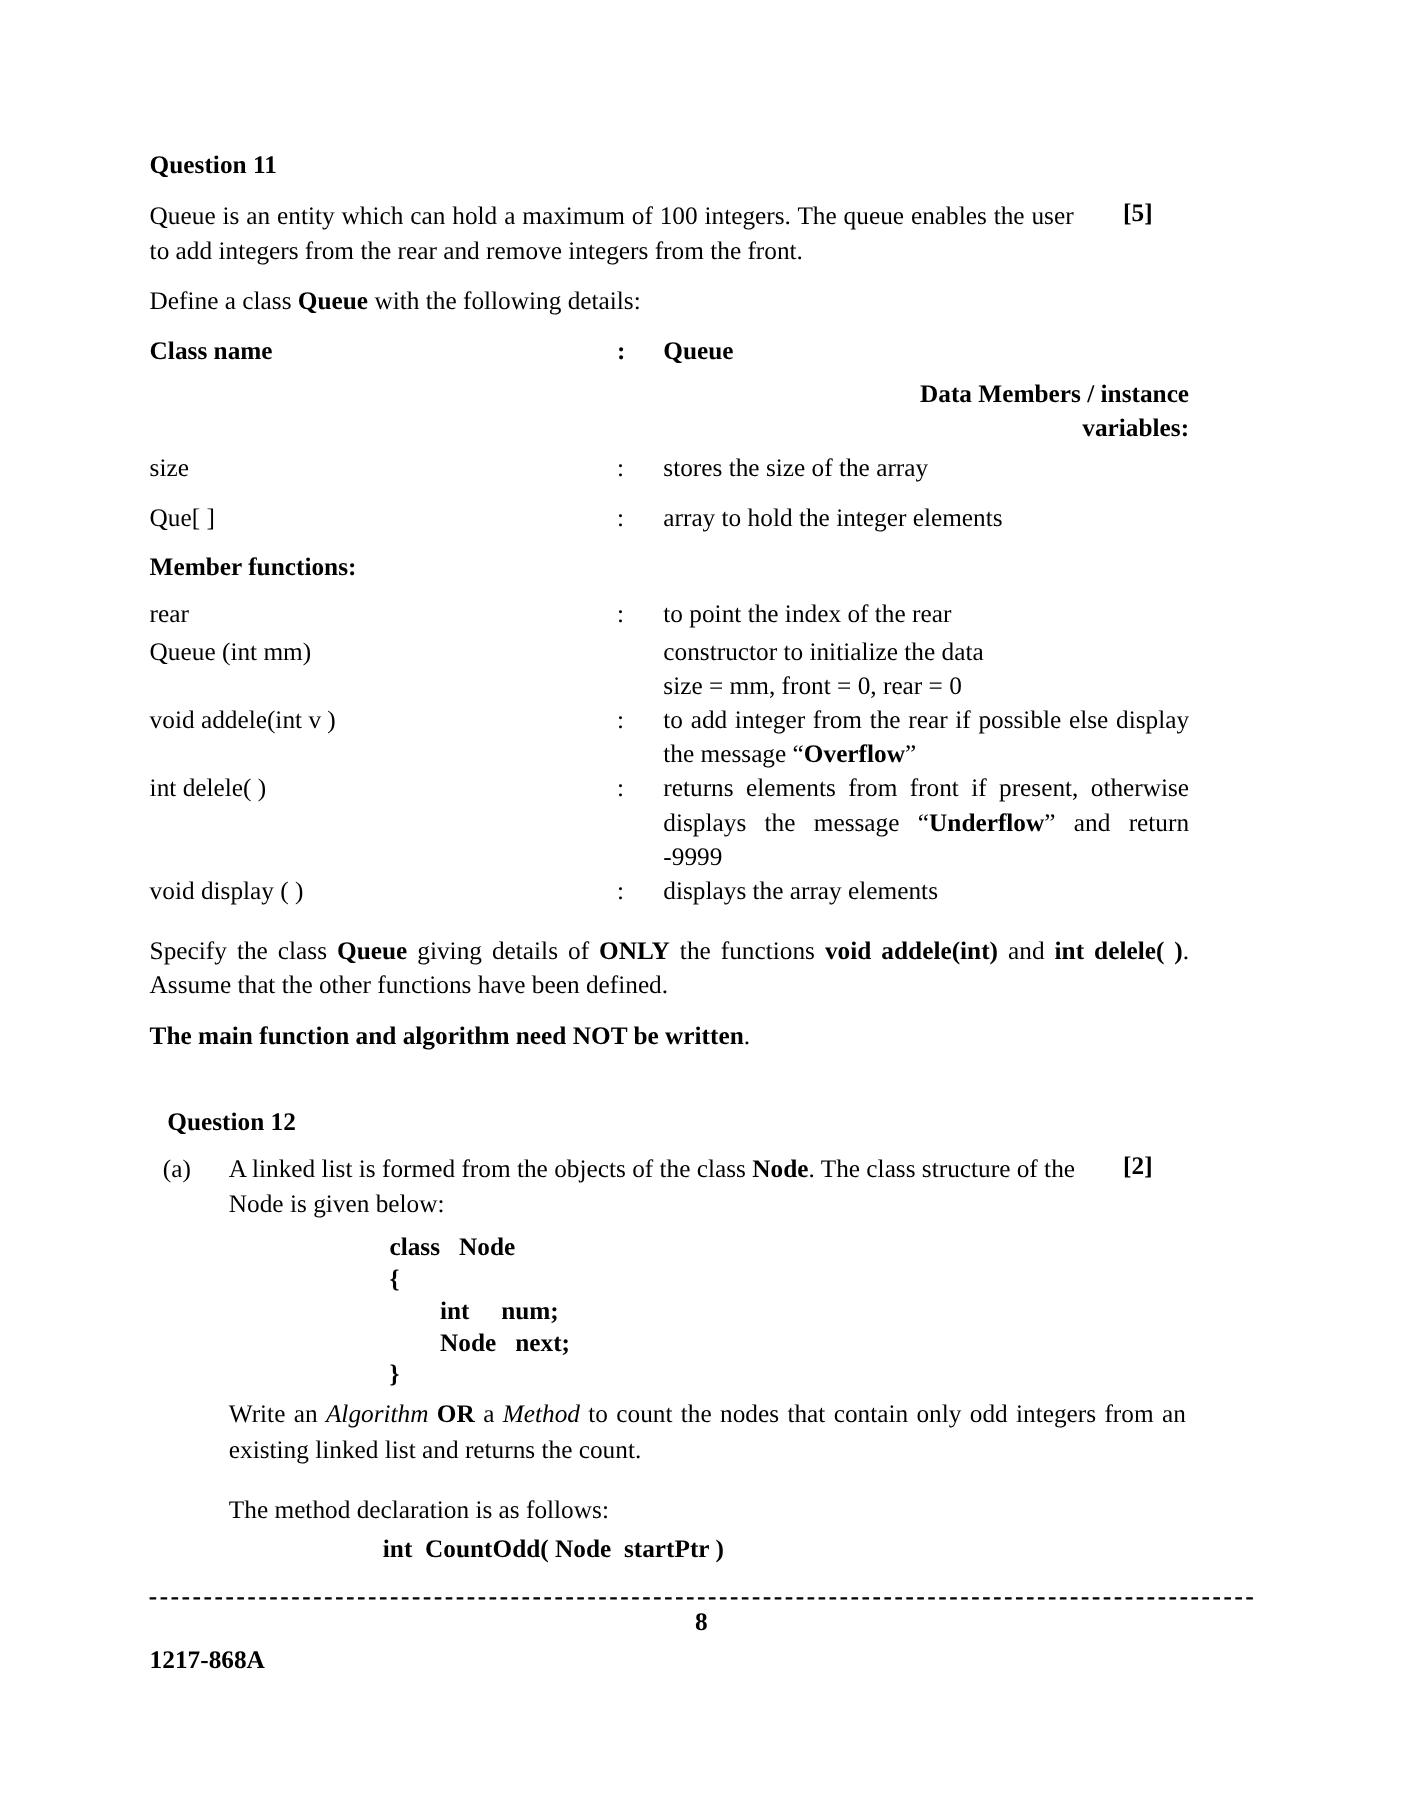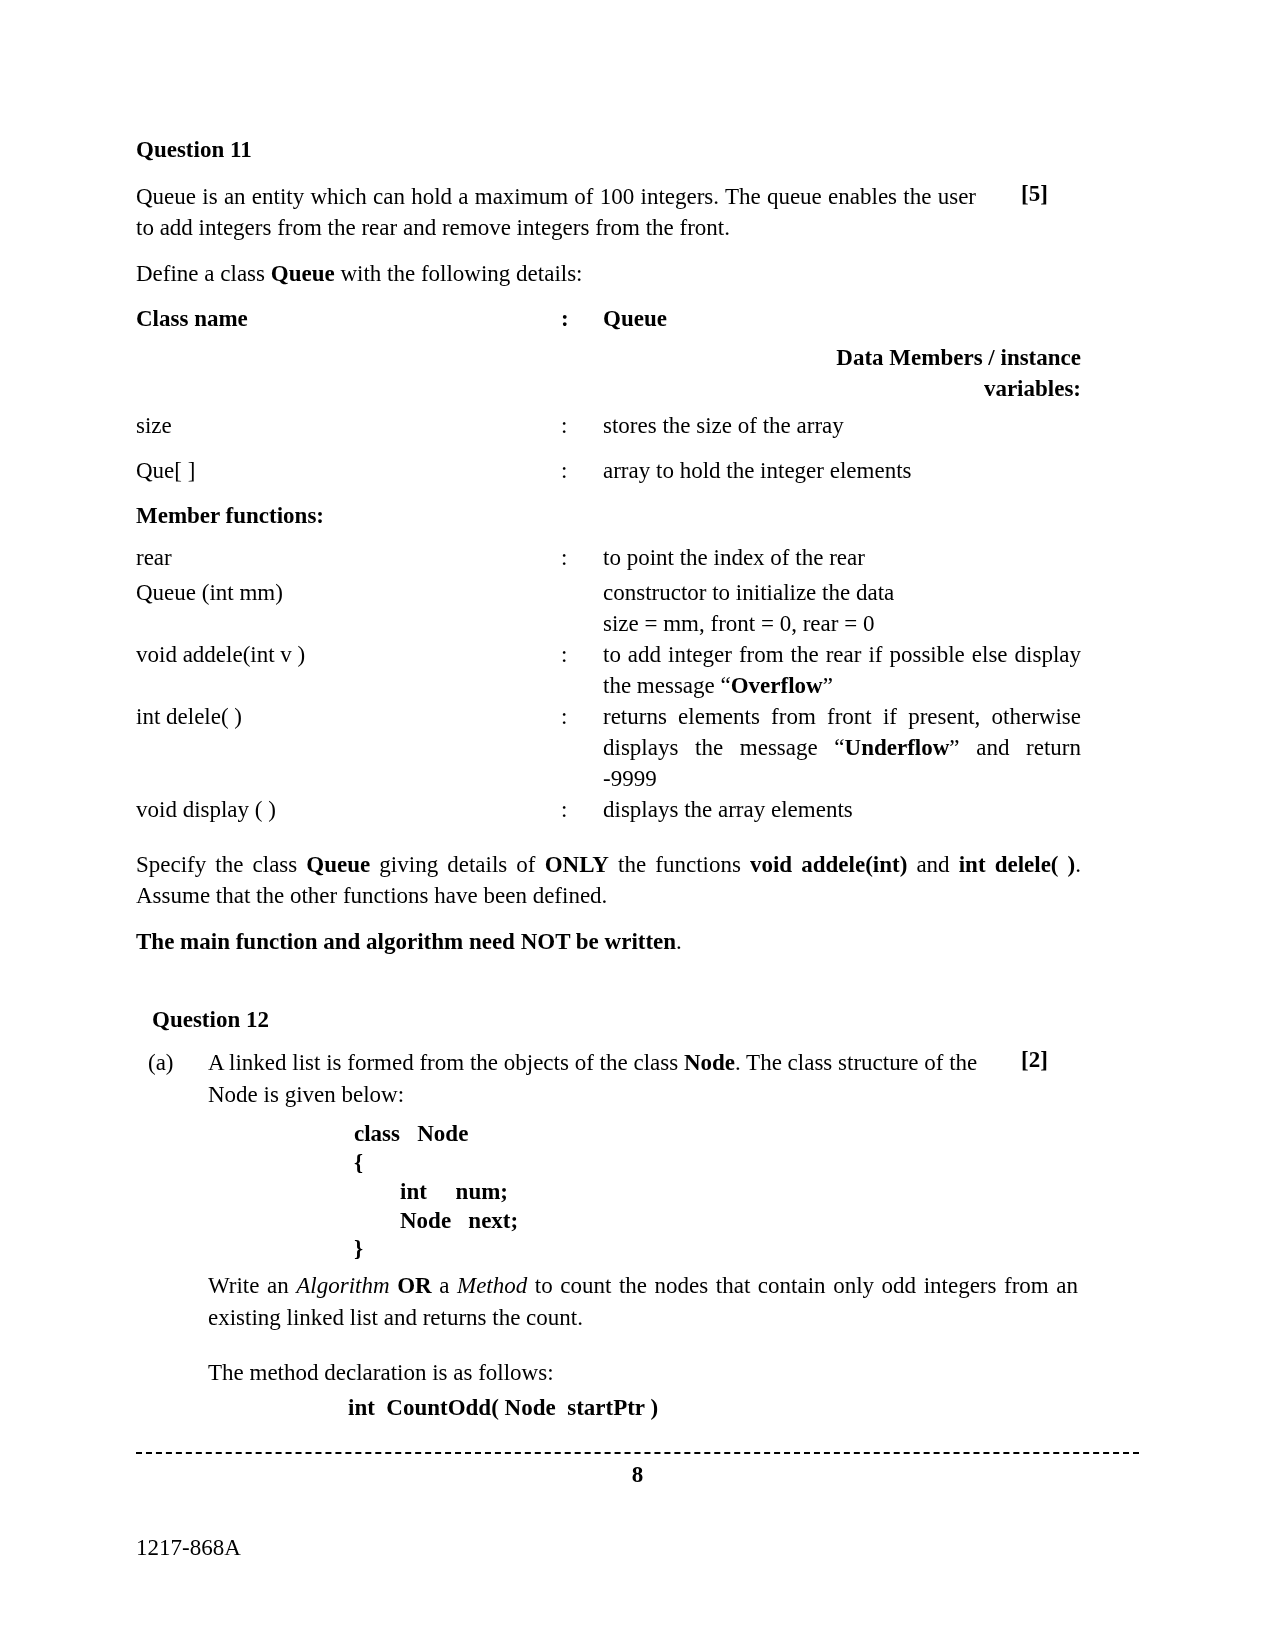--- a/index.html
+++ b/index.html
@@ -139,23 +139,23 @@
     top: 1462px;
     left: 0;
     width: 1275px;
     text-align: center;
     font-size: 23px;
     font-weight: bold;
   }
   .paper-code {
     position: absolute;
     left: 136px;
-    top: 1535px;
-    font-size: 23px;
-    font-weight: normal;
+    top: 1496px;
+    font-size: 23px;
+    font-weight: bold;
   }
 </style>
 </head>
 <body>
 
 <div class="page">
   <div class="content">
 
     <div class="q-heading">Question 11</div>
 

